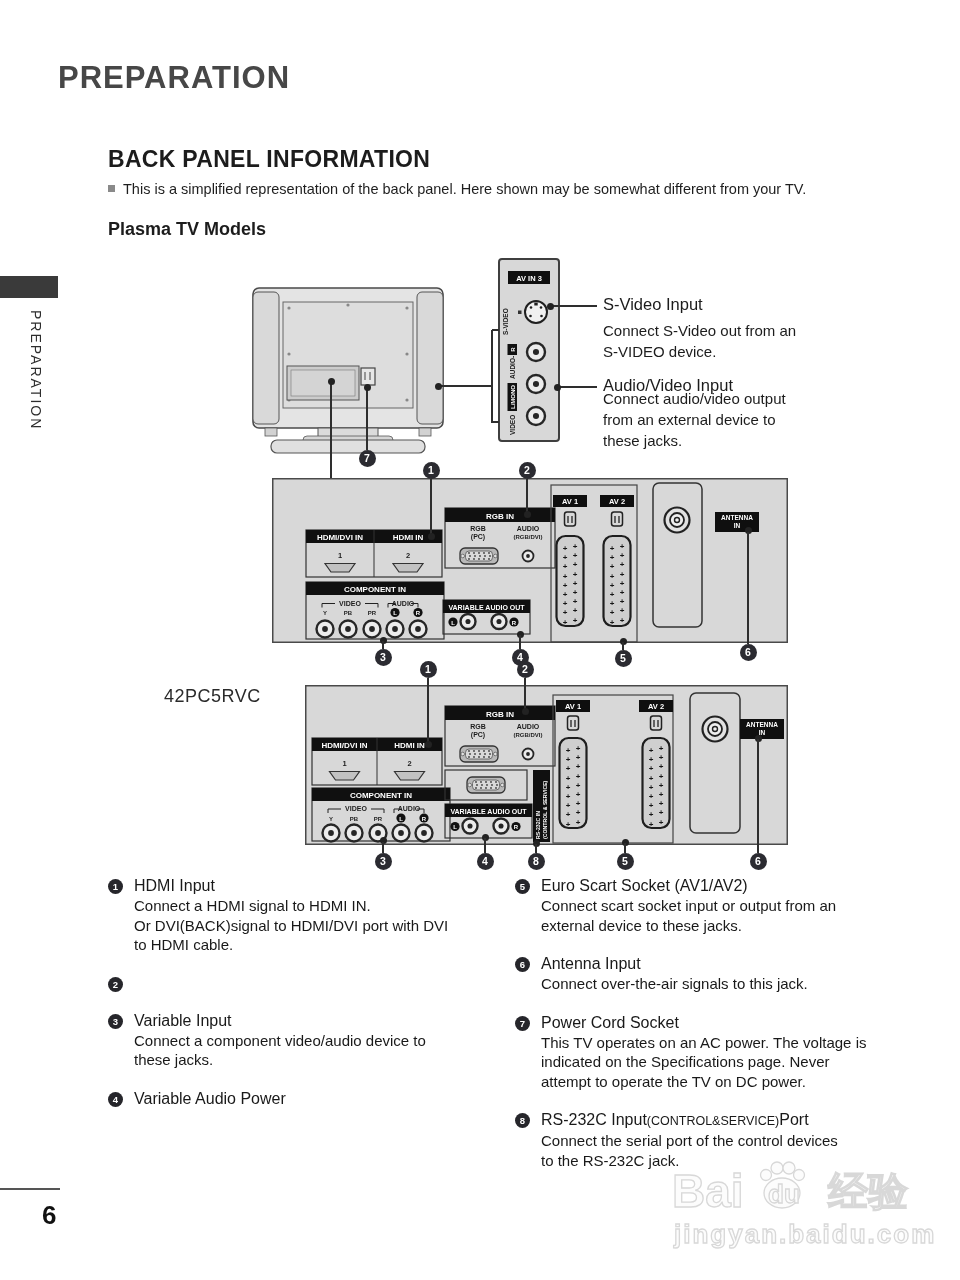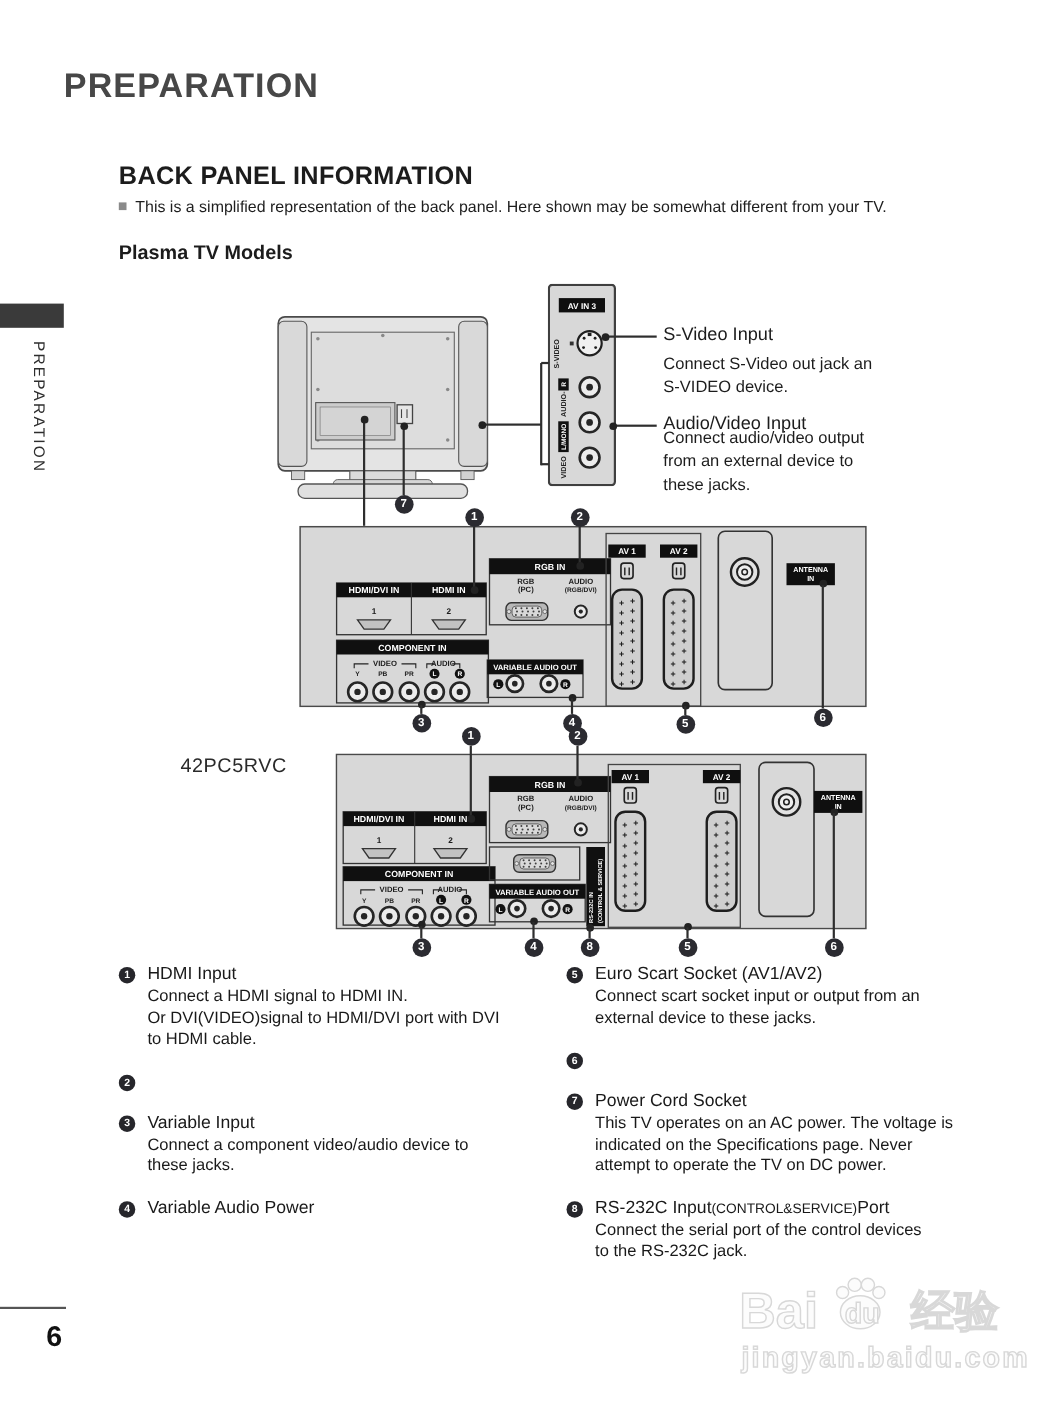--- a/index.html
+++ b/index.html
@@ -121,21 +121,21 @@
       <text class="vlbl" x="0" y="0">VIDEO</text>
       <rect x="24" y="-7.5" width="28" height="9.5" fill="#111"></rect>
       <text class="t-chip" x="38" y="-0.5">L/MONO</text>
       <text class="vlbl" x="56" y="0">AUDIO-</text>
       <rect x="80" y="-7.5" width="11" height="9.5" fill="#111"></rect>
       <text class="t-chip" x="85.5" y="-0.5">R</text>
     </g>
   </svg>
 
   <div class="abs c-title" style="left:603px;top:295px">S-Video Input</div>
-  <div class="abs c-desc" style="left:603px;top:320px">Connect S-Video out jack an
+  <div class="abs c-desc" style="left:603px;top:320px">Connect S-Video out from an
 S-VIDEO device.</div>
   <div class="abs c-title" style="left:603px;top:376px">Audio/Video Input</div>
   <div class="abs c-desc" style="left:603px;top:388px">Connect audio/video output
 from an external device to
 these jacks.</div>
 
   <div class="hline" style="left:550px;top:305.25px;width:47px"></div>
   <div class="dot" style="left:546.5px;top:302.5px"></div>
   <div class="hline" style="left:557px;top:386.25px;width:40px"></div>
   <div class="dot" style="left:553.5px;top:383.5px"></div>
@@ -559,21 +559,21 @@
   <div class="dot" style="left:754.5px;top:734.5px"></div>
   <div class="vline" style="left:757.25px;top:739px;height:114px"></div>
   <div class="co" style="left:749.5px;top:852.5px">6</div>
 
   <div class="abs legend" style="left:108px;top:876px;width:398px">
     <div class="lg-item">
       <span class="lg-num">1</span>
       <div>
           <div class="lg-title">HDMI Input</div>
         <div class="lg-desc">Connect a HDMI signal to HDMI IN.
-Or DVI(VIDEO)signal to HDMI/DVI port with DVI
+Or DVI(BACK)signal to HDMI/DVI port with DVI
 to HDMI cable.</div>
         </div>
     </div>
     <div class="lg-item">
       <span class="lg-num">2</span>
     </div>
     <div class="lg-item">
       <span class="lg-num">3</span>
       <div>
           <div class="lg-title">Variable Input</div>
@@ -593,20 +593,24 @@
     <div class="lg-item">
       <span class="lg-num">5</span>
       <div>
           <div class="lg-title">Euro Scart Socket (AV1/AV2)</div>
         <div class="lg-desc">Connect scart socket input or output from an
 external device to these jacks.</div>
         </div>
     </div>
     <div class="lg-item">
       <span class="lg-num">6</span>
+      <div>
+          <div class="lg-title">Antenna Input</div>
+        <div class="lg-desc">Connect over-the-air signals to this jack.</div>
+        </div>
     </div>
     <div class="lg-item">
       <span class="lg-num">7</span>
       <div>
           <div class="lg-title">Power Cord Socket</div>
         <div class="lg-desc">This TV operates on an AC power. The voltage is
 indicated on the Specifications page. Never
 attempt to operate the TV on DC power.</div>
         </div>
     </div>

